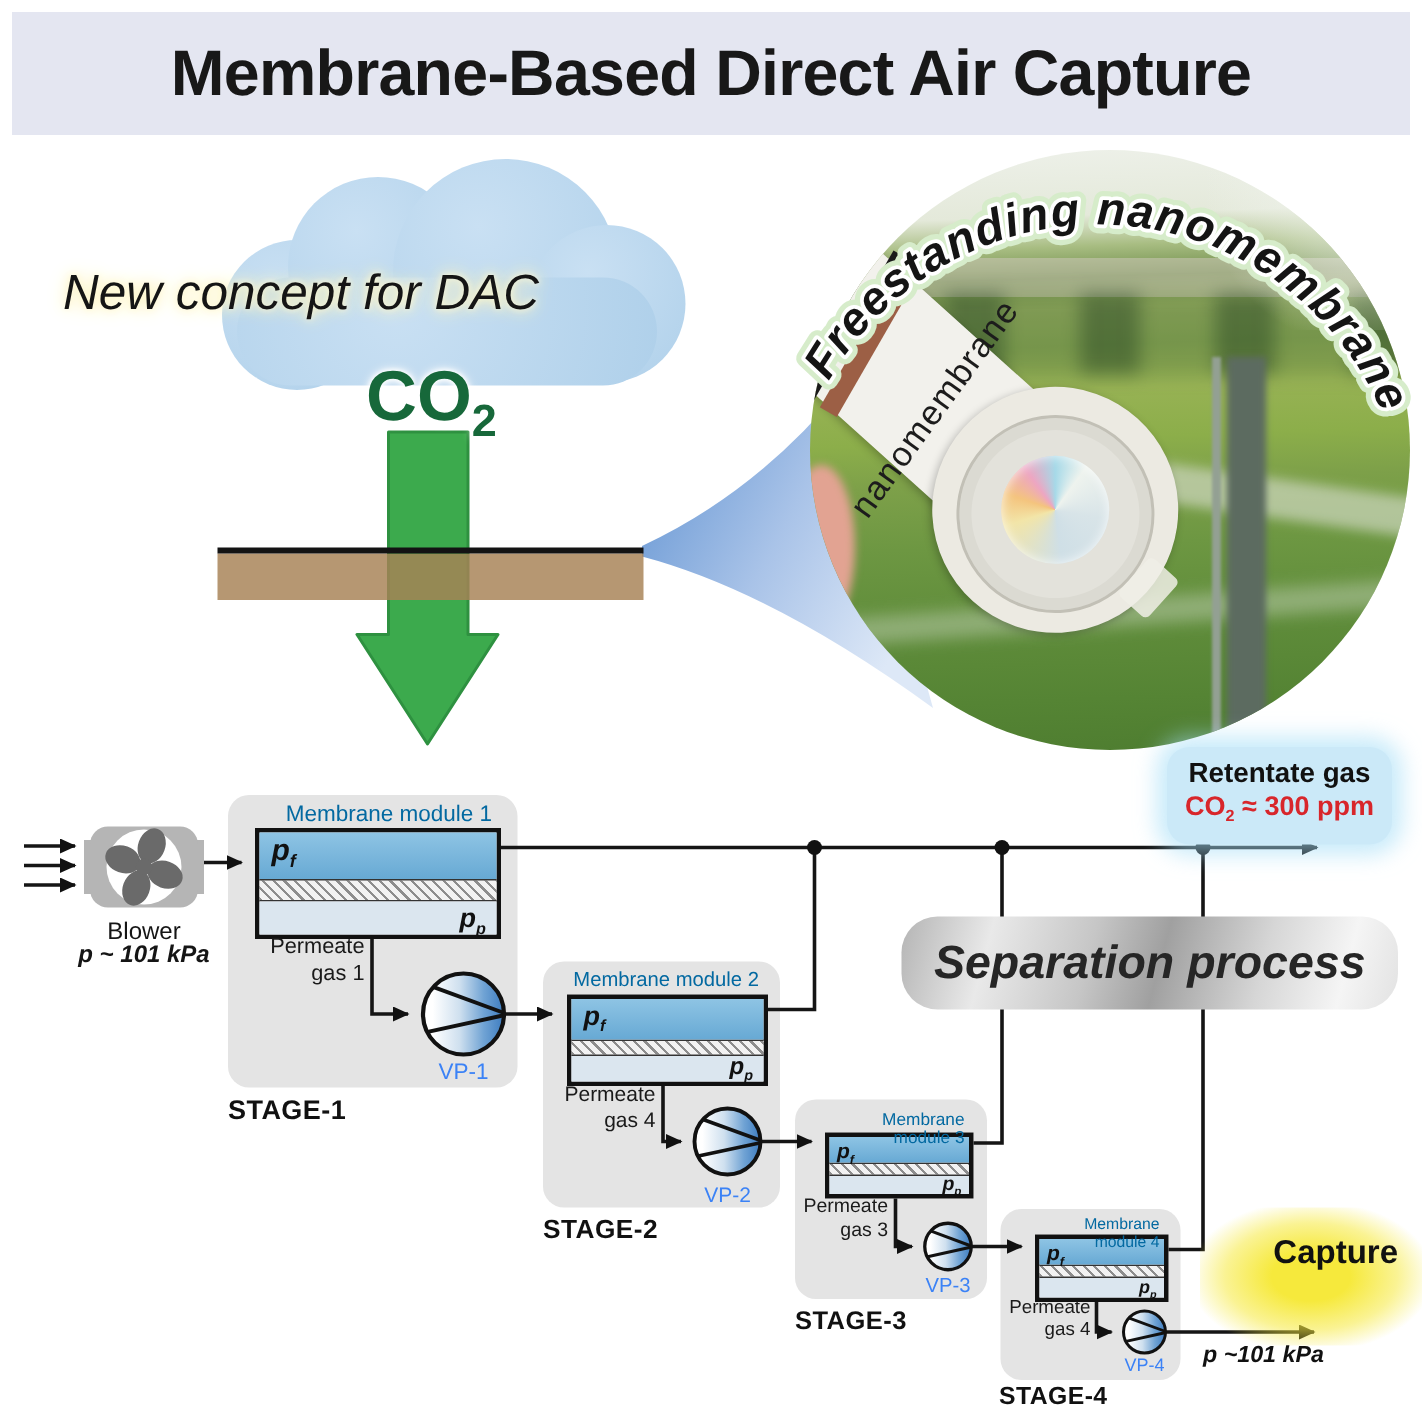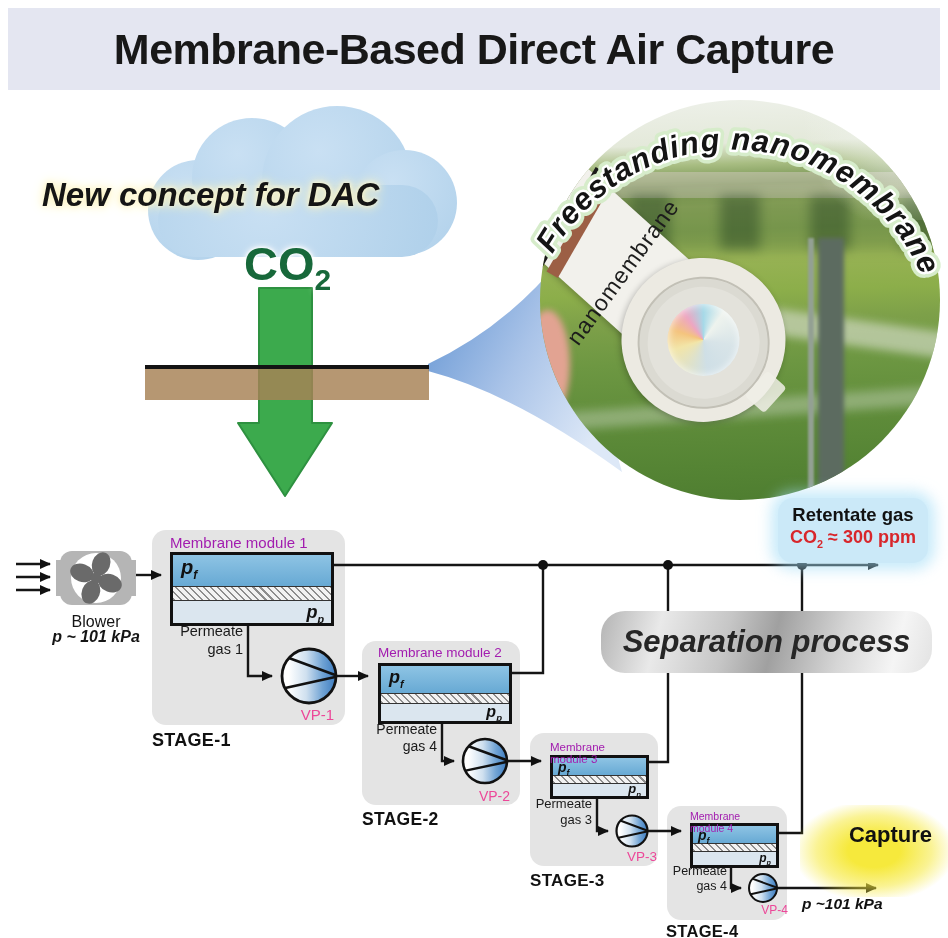--- a/index.html
+++ b/index.html
@@ -6,21 +6,21 @@
   #page{position:relative;width:948px;height:938px;background:#ffffff;overflow:hidden;
         font-family:"Liberation Sans",sans-serif;color:#151515;}
   .abs{position:absolute;}
   sub{font-size:60%;line-height:0;}
   
   #titlebar{left:8px;top:8px;width:932px;height:82px;background:#e4e6f1;z-index:0;
             display:flex;align-items:center;justify-content:center;}
   #title{font-size:43px;font-weight:700;letter-spacing:-0.5px;color:#181818;}
   
   .cloudpart{position:absolute;background:radial-gradient(circle at 38% 30%,#c9e0f3,#afd0ea);border-radius:50%;}
-  #concept{left:42px;top:176px;width:390px;font-size:33px;font-weight:700;font-style:italic;z-index:2;
+  #concept{left:42px;top:176px;width:390px;font-size:33px;font-weight:400;font-style:italic;z-index:2;
            text-shadow:0 0 9px #fcf4c0,0 0 14px #fcf4c0,0 0 4px #fffbe2;}
   #co2big{left:244px;top:236px;z-index:2;color:#17683a;font-weight:700;font-size:47px;
           text-shadow:0 0 5px #fff,0 0 8px #fff,0 0 3px #fff;}
   #co2big sub{font-size:30px;}
   #mdac{left:54px;top:312px;font-size:42px;font-weight:700;font-style:italic;z-index:2;
         text-shadow:0 0 9px #fcf4c0,0 0 15px #fcf4c0,0 0 4px #fffbe2;}
   #barline{left:145px;top:365px;width:284px;height:4px;background:#131313;z-index:4;}
   #brownbar{left:145px;top:369px;width:284px;height:31px;background:rgba(167,130,86,0.83);z-index:3;}
   
   #photo{left:540px;top:100px;width:400px;height:400px;border-radius:50%;overflow:hidden;z-index:2;
@@ -64,23 +64,23 @@
   #module2{left:378px;top:663px;width:128px;height:55px;}
   #module3{left:550px;top:755px;width:93px;height:38px;}
   #module4{left:690px;top:823px;width:83px;height:39px;}
   .pfsec{background:linear-gradient(180deg,#8ec4e4,#67a9d4);position:relative;}
   .hatchsec{background:repeating-linear-gradient(45deg,#8d8d8d 0 1.5px,#f2f2f2 1.5px 5px);
             border-top:1.5px solid #333;border-bottom:1.5px solid #333;}
   .ppsec{background:#dbe6ef;position:relative;}
   .plbl{position:absolute;font-weight:700;font-style:italic;color:#111;}
   .pf-lbl{left:8px;top:1px;}
   .pp-lbl{right:7px;bottom:0px;}
-  .mlabel{position:absolute;text-align:left;z-index:3;color:#a21caf;}
+  .mlabel{position:absolute;text-align:right;z-index:3;color:#0369a1;}
   .permlabel{position:absolute;text-align:right;z-index:3;line-height:1.22;color:#1a1a1a;}
-  .vplabel{position:absolute;text-align:right;z-index:3;color:#ec4899;}
+  .vplabel{position:absolute;text-align:center;z-index:3;color:#3b82f6;}
   .stagelabel{position:absolute;font-weight:700;z-index:3;letter-spacing:.3px;color:#111;}
   .bluebox{position:absolute;background:#cbe9f8;border-radius:15px;z-index:3;text-align:center;
            box-shadow:0 0 14px 7px rgba(165,222,246,.6);}
   #airbox{left:12px;top:478px;width:158px;height:61px;padding-top:7px;}
   #retbox{left:778px;top:498px;width:150px;height:59px;padding-top:6px;}
   .bluebox .bb-title{font-size:21px;font-weight:700;color:#111;}
   .bluebox .bb-co2{font-size:19.5px;font-weight:700;color:#d8262b;margin-top:1px;}
   #retbox .bb-title{font-size:18.5px;}
   #retbox .bb-co2{font-size:18px;}
   #blowerlbl{left:53px;top:613px;width:86px;text-align:center;font-size:16px;z-index:3;}

